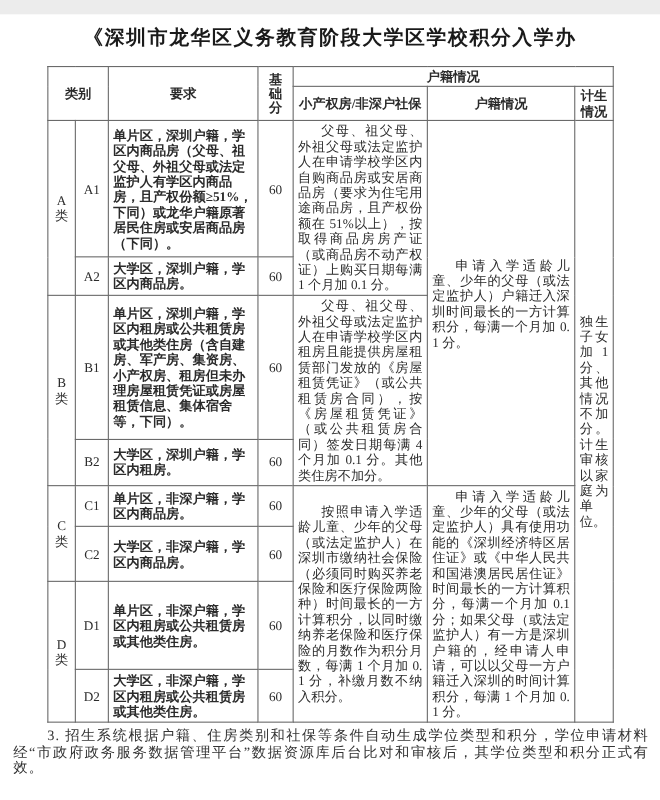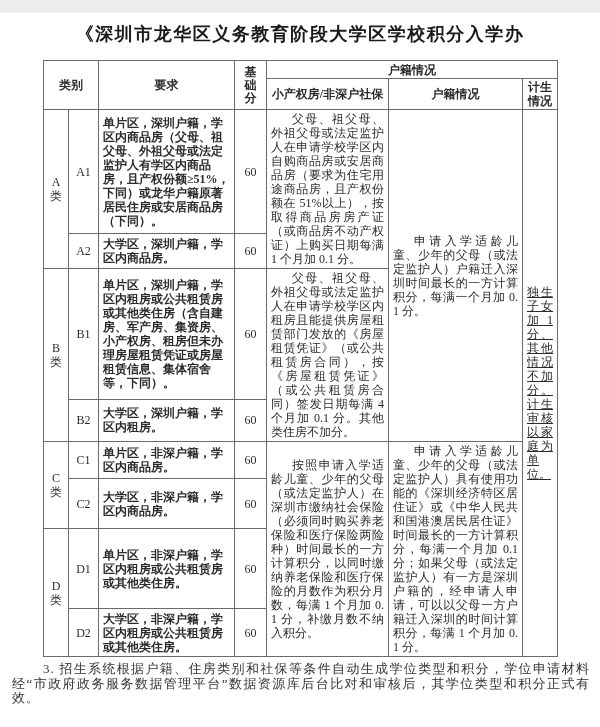--- a/index.html
+++ b/index.html
@@ -25,21 +25,21 @@
     padding:2px 4px; vertical-align:middle;
     word-break:break-all; overflow:hidden;
   }
   .policy th { font-weight:bold; text-align:center; padding:1px 2px; }
   .nowrap { white-space:nowrap; padding:1px 0; }
   .vstack div { width:13px; margin:0 auto; line-height:13px; }
   .c { text-align:center;margin-left:32px; }
   .req { font-weight:bold; text-align:left; vertical-align:top; padding:3px 4px 2px 5px; }
   .long { text-align:justify; text-indent:21px; padding:3px 5px;font-family:Liberation Serif, serif; }
   .vtop { vertical-align:top; }
-  .fp { padding:2px 3px; text-align:justify; line-height:15px;text-decoration:underline; }
+  .fp { padding:2px 3px; text-align:justify; line-height:15px; }
   .notes {
     margin:5px 10px 0 12px;
     font-size:13px; line-height:14.5px; letter-spacing:1px; color:#333;
   }
   .notes-label { padding-left:46px; }
   .note { margin:0; text-indent:31px; text-align:justify; }
 </style>
 </head>
 <body>
 

